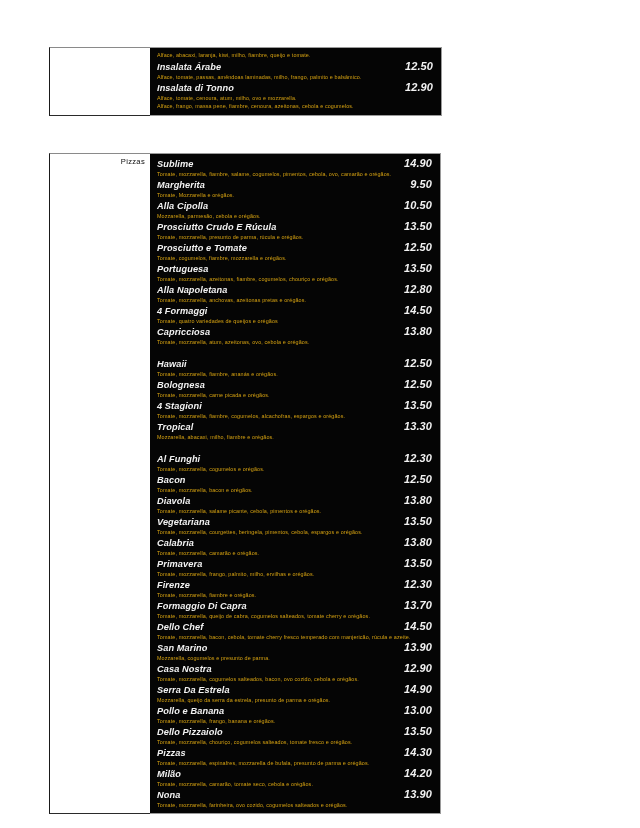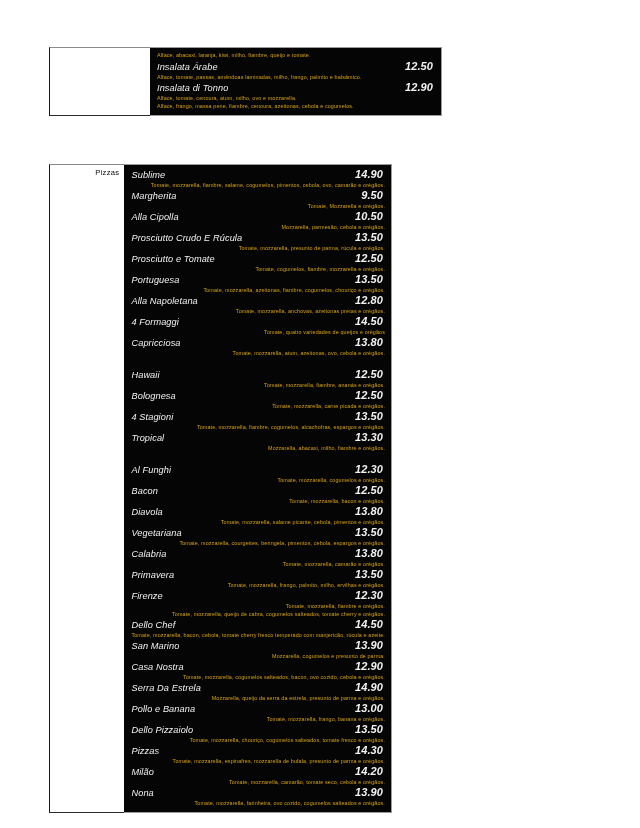--- a/index.html
+++ b/index.html
@@ -67,21 +67,21 @@
   .dish-row {
     display: flex;
     align-items: baseline;
     justify-content: space-between;
     line-height: 11px;
     margin-top: 0.5px;
   }
 
   .dish-name {
     font-size: 9.2px;
-    font-weight: normal;
+    font-weight: bold;
     font-style: italic;
     color: #f2f2f2;
     white-space: nowrap;
     letter-spacing: 0.1px;
   }
 
   .dish-price {
     font-size: 11px;
     font-weight: bold;
     font-style: italic;
@@ -130,21 +130,21 @@
         <div class="dish-desc">Alface, tomate, passas, amêndoas laminadas, milho, frango, palmito e balsâmico.</div>
         <div class="dish-row">
           <span class="dish-name">Insalata di Tonno</span>
           <span class="dish-price">12.90</span>
         </div>
         <div class="dish-desc">Alface, tomate, cenoura, atum, milho, ovo e mozzarella.</div>
         <div class="dish-desc">Alface, frango, massa pene, fiambre, cenoura, azeitonas, cebola e cogumelos.</div>
       </div>
   </div>
 
-  <div class="menu-block" id="block-1" style="left:49px; top:164px; width:343px;text-align:right;">
+  <div class="menu-block" id="block-1" style="left:49px; top:153px; width:392px;">
     <div class="cat-col" style="width:101px;">
       <span class="cat-label">Pizzas</span>
     </div>
     <div class="items-col">
         <div class="dish-row">
           <span class="dish-name">Sublime</span>
           <span class="dish-price">14.90</span>
         </div>
         <div class="dish-desc">Tomate, mozzarella, fiambre, salame, cogumelos, pimentos, cebola, ovo, camarão e orégãos.</div>
         <div class="dish-row">
@@ -237,20 +237,24 @@
         <div class="dish-row">
           <span class="dish-name">Primavera</span>
           <span class="dish-price">13.50</span>
         </div>
         <div class="dish-desc">Tomate, mozzarella, frango, palmito, milho, ervilhas e orégãos.</div>
         <div class="dish-row">
           <span class="dish-name">Firenze</span>
           <span class="dish-price">12.30</span>
         </div>
         <div class="dish-desc">Tomate, mozzarella, fiambre e orégãos.</div>
+        <div class="dish-row">
+          <span class="dish-name">Formaggio Di Capra</span>
+          <span class="dish-price">13.70</span>
+        </div>
         <div class="dish-desc">Tomate, mozzarella, queijo de cabra, cogumelos salteados, tomate cherry e orégãos.</div>
         <div class="dish-row">
           <span class="dish-name">Dello Chef</span>
           <span class="dish-price">14.50</span>
         </div>
         <div class="dish-desc">Tomate, mozzarella, bacon, cebola, tomate cherry fresco temperado com manjericão, rúcula e azeite.</div>
         <div class="dish-row">
           <span class="dish-name">San Marino</span>
           <span class="dish-price">13.90</span>
         </div>

